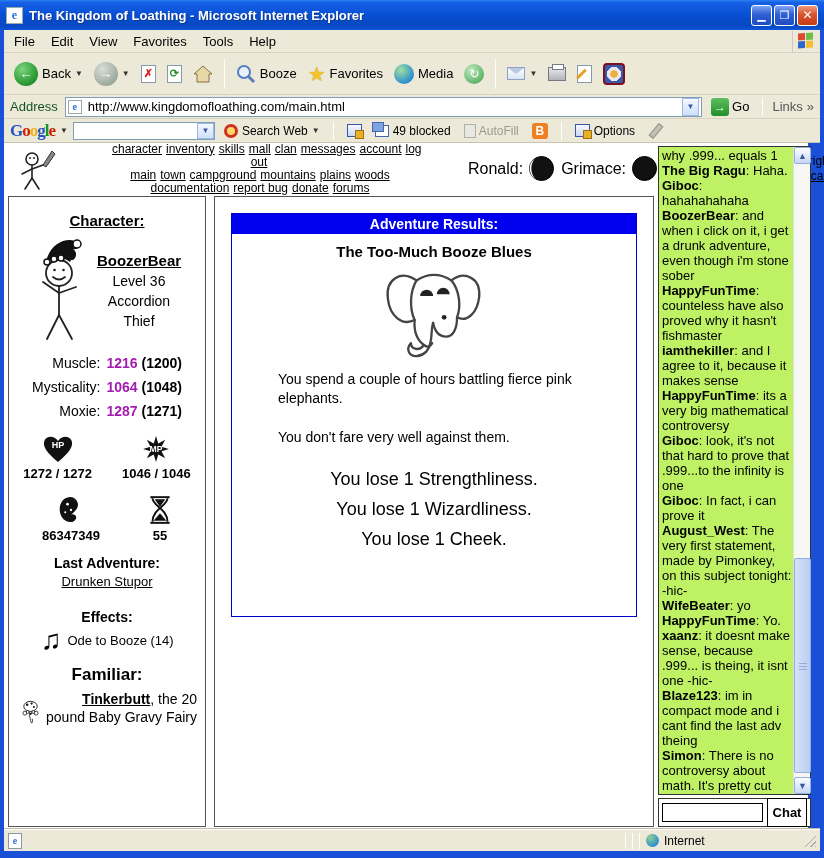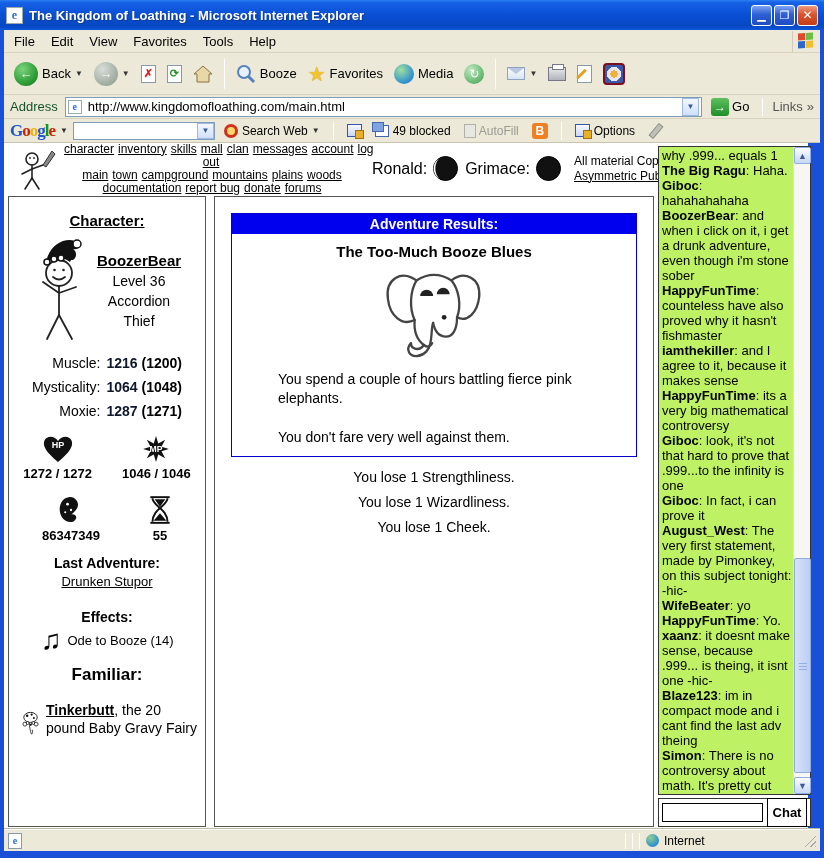--- a/index.html
+++ b/index.html
@@ -89,63 +89,63 @@
     border:1px solid #909086;transform:rotate(40deg);}
 
   
   .frame-left{position:absolute;left:0;top:30px;width:4px;height:821px;background:#1a50d8;}
   .frame-right{position:absolute;left:820px;top:30px;width:4px;height:821px;background:#1a50d8;}
   .frame-bottom{position:absolute;left:0;top:851px;width:824px;height:7px;background:#1a50d8;}
   .page{position:absolute;left:4px;top:143px;width:816px;height:686px;background:#fff;}
   .page-right-strip{position:absolute;left:808px;top:143px;width:12px;height:686px;background:#1a50d8;}
 
   
-  .top-header{position:absolute;left:8px;top:145px;width:648px;height:47px;display:flex;align-items:center;}
+  .top-header{position:absolute;left:8px;top:145px;width:648px;height:47px;display:flex;align-items:center;gap:48px;}
   .hdr-fig{margin:0 6px 0 8px;flex:none;}
   .nav-block{width:300px;text-align:center;font-size:12px;line-height:13px;}
   .nav-block a{color:#000;text-decoration:underline;margin:0 2px;cursor:pointer;}
   .moon-block{display:flex;align-items:center;gap:5px;font-size:16px;margin-left:10px;white-space:nowrap;}
   .copy-block{margin-left:12px;font-size:12px;line-height:15px;white-space:nowrap;}
   .copy-block .u{text-decoration:underline;}
 
   
   .sidebar{position:absolute;left:8px;top:196px;width:198px;height:631px;border:1px solid #555;
     background:#fff;text-align:center;font-size:14px;}
   .char-heading{margin-top:15px;font-weight:bold;font-size:15px;text-decoration:underline;}
   .char-row{display:flex;justify-content:center;align-items:flex-start;gap:8px;margin-top:6px;}
   .char-info{margin-top:16px;font-size:14px;line-height:20px;}
   .char-name{font-weight:bold;text-decoration:underline;font-size:15px;cursor:pointer;}
   .stats-table{margin:10px auto 0;border-spacing:0;font-size:14px;line-height:22px;}
   .stats-table .lab{text-align:right;padding-right:5px;}
   .stats-table .vals{text-align:left;white-space:nowrap;}
-  .stat-val{color:#0f172a;font-weight:bold;}
+  .stat-val{color:#a21caf;font-weight:bold;}
   .stat-base{font-weight:bold;}
   .pools{display:flex;justify-content:center;gap:30px;margin-top:12px;}
   .pool{font-weight:bold;font-size:13px;text-align:center;}
   .resources{display:flex;justify-content:center;gap:48px;margin-top:14px;align-items:flex-end;}
   .res{font-weight:bold;font-size:13px;text-align:center;}
   .last-label{font-weight:bold;margin-top:12px;}
   .last-link{text-decoration:underline;font-size:13px;margin-top:3px;cursor:pointer;}
   .fx-heading{font-weight:bold;margin-top:20px;}
   .fx-row{display:flex;align-items:center;justify-content:center;gap:6px;margin-top:2px;font-size:13px;}
   .note{font-size:28px;line-height:26px;}
   .fam-heading{font-weight:bold;font-size:17px;margin-top:12px;}
-  .fam-row{display:flex;gap:6px;margin:16px 8px 0 12px;text-align:left;font-size:14px;line-height:18px;}
+  .fam-row{display:flex;gap:6px;margin:5px 8px 0 12px;text-align:right;font-size:14px;line-height:18px;}
   .fam-name{font-weight:bold;text-decoration:underline;cursor:pointer;}
 
   
   .main-pane{position:absolute;left:214px;top:196px;width:440px;height:631px;border:1px solid #555;background:#fff;}
-  .advbox{margin:16px auto 8px;width:406px;height:244px;border:1px solid #0000CC;}
+  .advbox{margin:16px auto 8px;width:406px;height:404px;border:1px solid #0000CC;}
   .advhdr{height:20px;line-height:20px;background:#0000EE;color:#fff;font-weight:bold;font-size:14px;text-align:center;}
   .advtitle{margin-top:9px;text-align:center;font-weight:bold;font-size:15px;}
   .eleph{display:block;margin:2px auto 0;}
   .advp{font-size:14px;margin:2px 18px 0 46px;line-height:19px;}
   .advp.p2{margin-top:20px;}
   .lose-wrap{margin-top:22px;}
-  .lose{font-size:14px;text-align:center;margin-top:9px;}
+  .lose{font-size:18px;text-align:center;margin-top:9px;}
 
   
   .chat-box{position:absolute;left:658px;top:146px;width:153px;height:649px;border:1px solid #333;background:#bef264;}
   .chat-msgs{position:absolute;left:3px;top:1px;right:18px;bottom:1px;overflow:hidden;
     font-size:13px;line-height:15px;}
   .msg b{font-weight:bold;}
   .chat-sb{position:absolute;top:0;right:0;width:17px;height:100%;background:#f6f6f2;border-left:1px solid #e0e0da;}
   .sb-btn{position:absolute;left:0;width:17px;height:17px;border:1px solid #8cb0e8;border-radius:2px;
     background:linear-gradient(#fdfdff,#c7d7f5);color:#3a5a9c;font-size:9px;
     display:flex;align-items:center;justify-content:center;}

